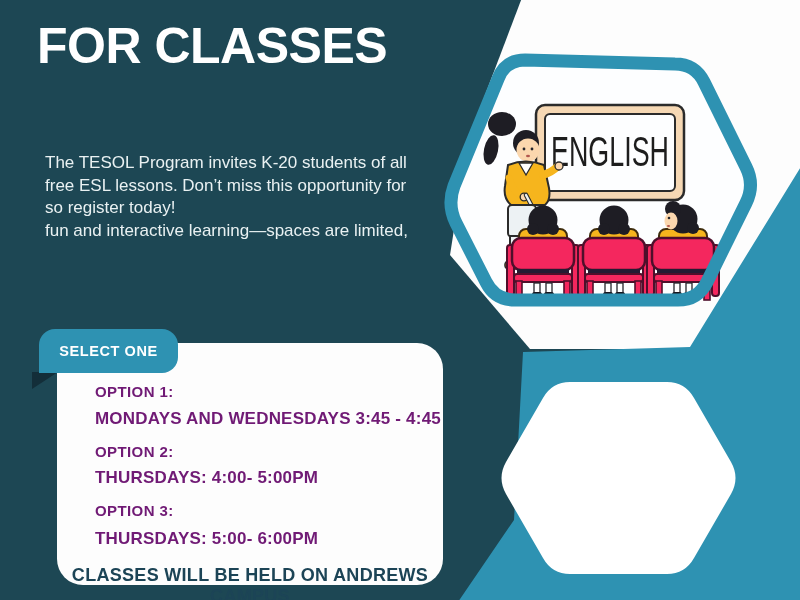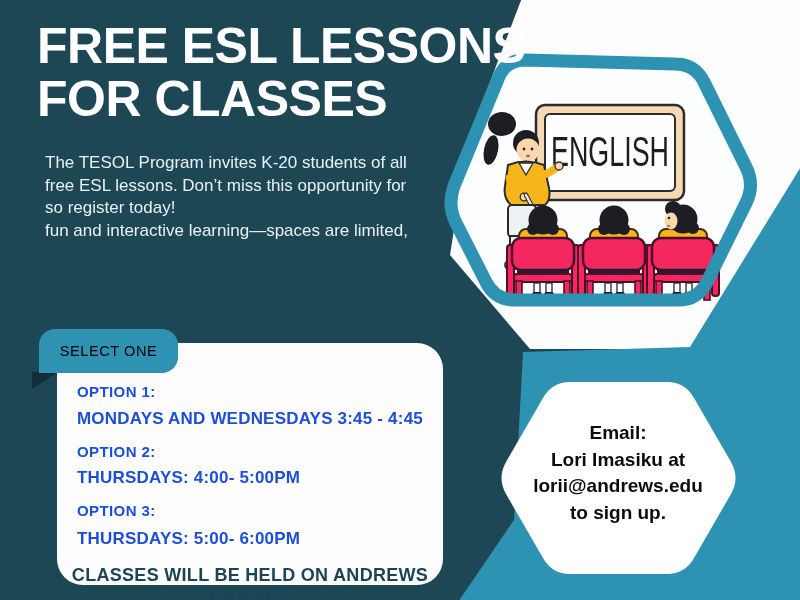--- a/index.html
+++ b/index.html
@@ -9,27 +9,27 @@
   
   .title{position:absolute;left:37px;top:20px;z-index:2;color:#ffffff;
          font-weight:700;font-size:50px;line-height:53px;letter-spacing:-0.5px;white-space:nowrap;}
   
   .intro{position:absolute;left:45px;top:152px;z-index:2;color:#e9f1f2;
          font-size:17px;line-height:22.5px;white-space:nowrap;}
   
   .badge{position:absolute;left:39px;top:329px;width:139px;height:44px;z-index:3;
          background:#2e92b2;border-radius:16px 16px 16px 0;
          display:flex;align-items:center;justify-content:center;}
-  .badge span{color:#000000;font-weight:400;font-size:14.5px;letter-spacing:0.6px;text-align:right;}
+  .badge span{color:#ffffff;font-weight:700;font-size:14.5px;letter-spacing:0.6px;text-align:right;}
   .badge-tail{position:absolute;left:32px;top:372px;width:26px;height:17px;z-index:2;
               background:#132e39;clip-path:polygon(0 0,100% 0,0 100%);}
   
   .card{position:absolute;left:57px;top:343px;width:386px;height:242px;z-index:1;
         background:#fdfdfd;border-radius:26px;}
-  .card .line{position:absolute;left:20px;color:#1d4ed8;white-space:nowrap;}
+  .card .line{position:absolute;left:38px;color:#701a75;white-space:nowrap;}
   .opt-label{font-weight:700;font-size:15px;letter-spacing:0.4px;}
   .opt-sched{font-weight:700;font-size:17px;letter-spacing:0.2px;}
   .footnote{position:absolute;left:0;width:100%;text-align:center;color:#1c4456;
             font-weight:700;font-size:18px;letter-spacing:0.3px;}
   
   .contact{position:absolute;left:498px;top:420px;width:240px;z-index:2;text-align:center;
            color:#0c0c0c;font-weight:700;font-size:19px;line-height:26.5px;white-space:nowrap;}
 </style>
 </head>
 <body>
@@ -133,21 +133,20 @@
     </g>
 
     <path d="M454,186 L498,79 Q505,60 525,60 L675,64 Q695,64 704,82 L746,167 Q755,185 746,203
              L707,282 Q698,300 678,300 L515,300 Q495,300 486,282 L456,223 Q447,205 454,186 Z" fill="none" stroke="#2e92b2" stroke-width="13" stroke-linejoin="round"></path>
 
     <path d="M506,462 L543,398 Q552,382 570,382 L667,382 Q685,382 694,398 L731,462 Q740,478 731,494
              L694,558 Q685,574 667,574 L570,574 Q552,574 543,558 L506,494 Q497,478 506,462 Z" fill="#ffffff"></path>
   </svg>
 
   <h1 class="title" style="margin:0;">
-    <div>FREE ESL LESSONS</div>
     <div>FOR CLASSES</div>
   </h1>
 
   <div class="intro">
     <div>The TESOL Program invites K-20 students of all</div>
     <div>free ESL lessons. Don’t miss this opportunity for</div>
     <div>so register today!</div>
     <div>fun and interactive learning—spaces are limited,</div>
   </div>
 
@@ -159,20 +158,14 @@
     <div class="line opt-label" style="top:159px;">OPTION 3:</div>
     <div class="line opt-sched" style="top:186px;">THURSDAYS: 5:00- 6:00PM</div>
     <div class="footnote" style="top:222px;">CLASSES WILL BE HELD ON ANDREWS CAMPUS</div>
   </div>
 
   <div class="badge-tail"></div>
   <div class="badge">
     <span>SELECT ONE</span>
   </div>
 
-  <div class="contact">
-    <div>Email:</div>
-    <div>Lori Imasiku at</div>
-    <div>lorii@andrews.edu</div>
-    <div>to sign up.</div>
-  </div>
 
 </div>
 
 </body></html>

